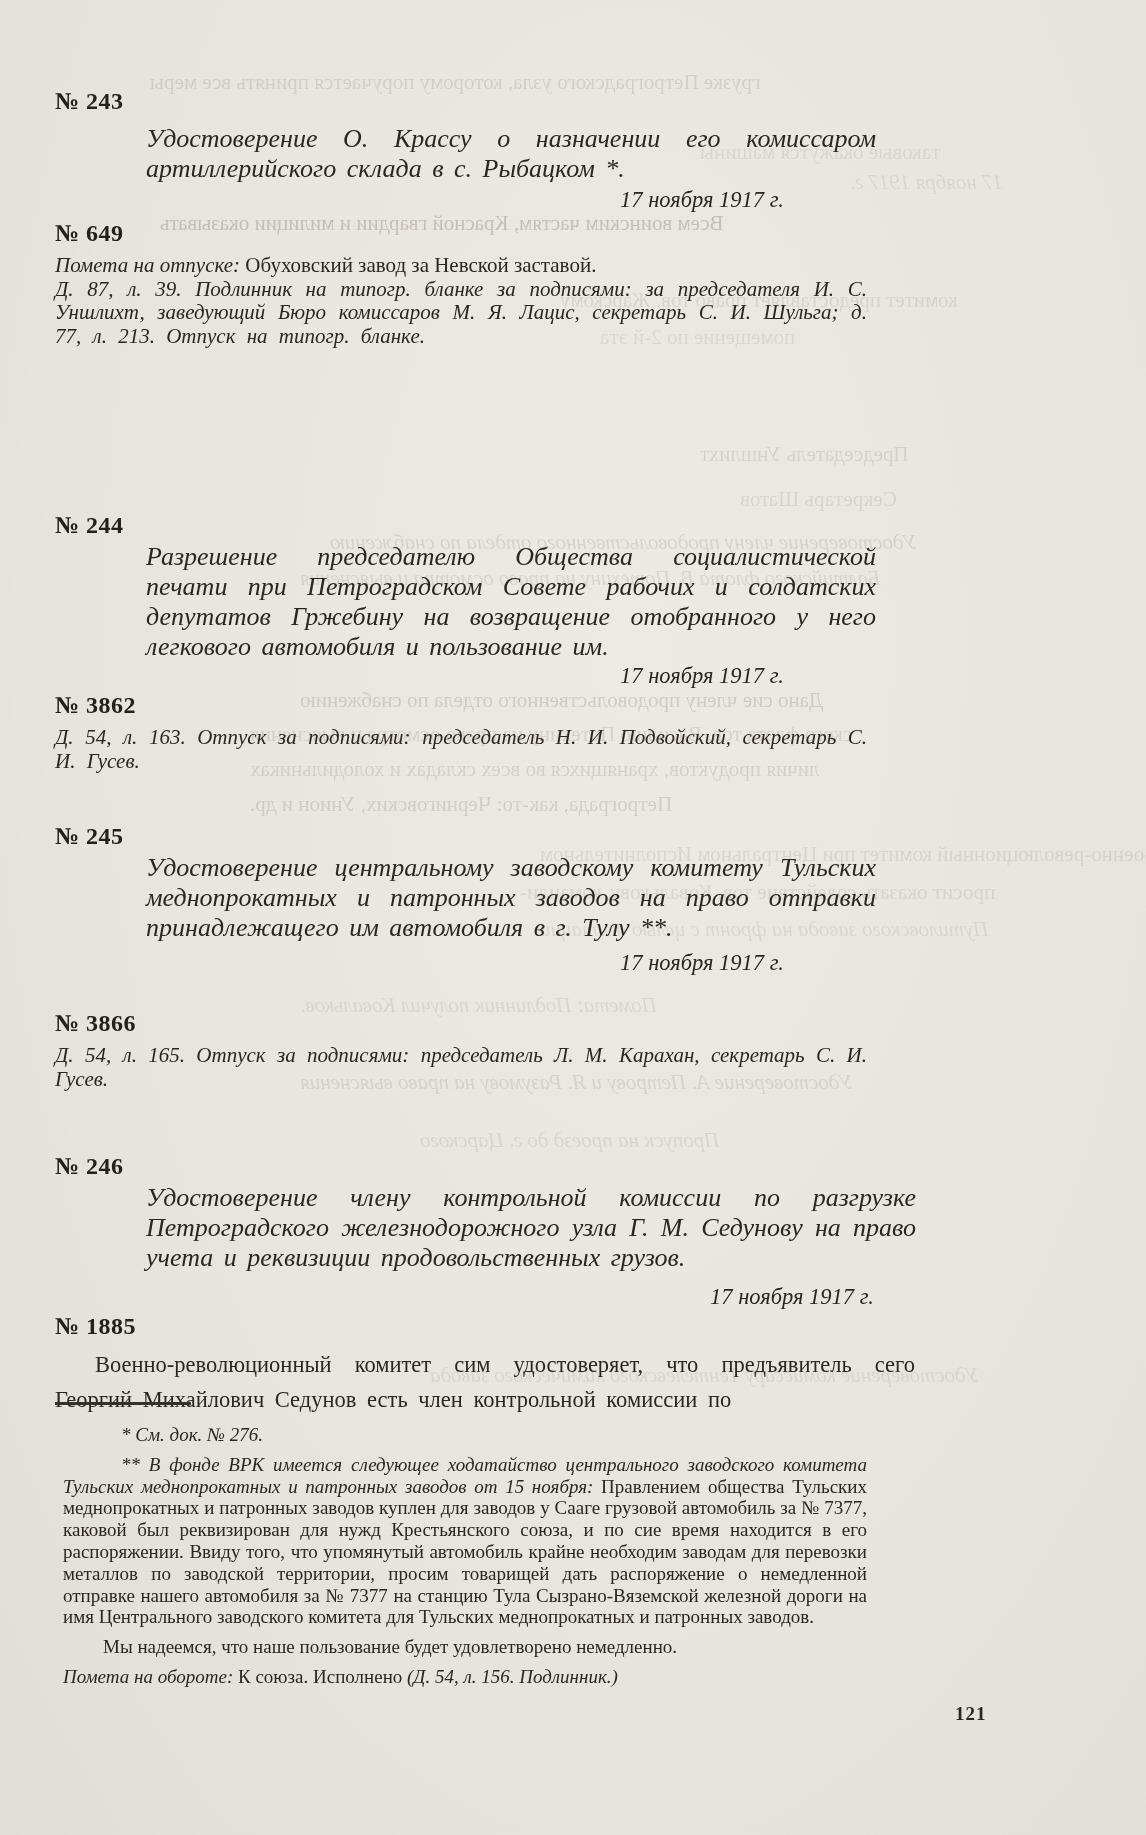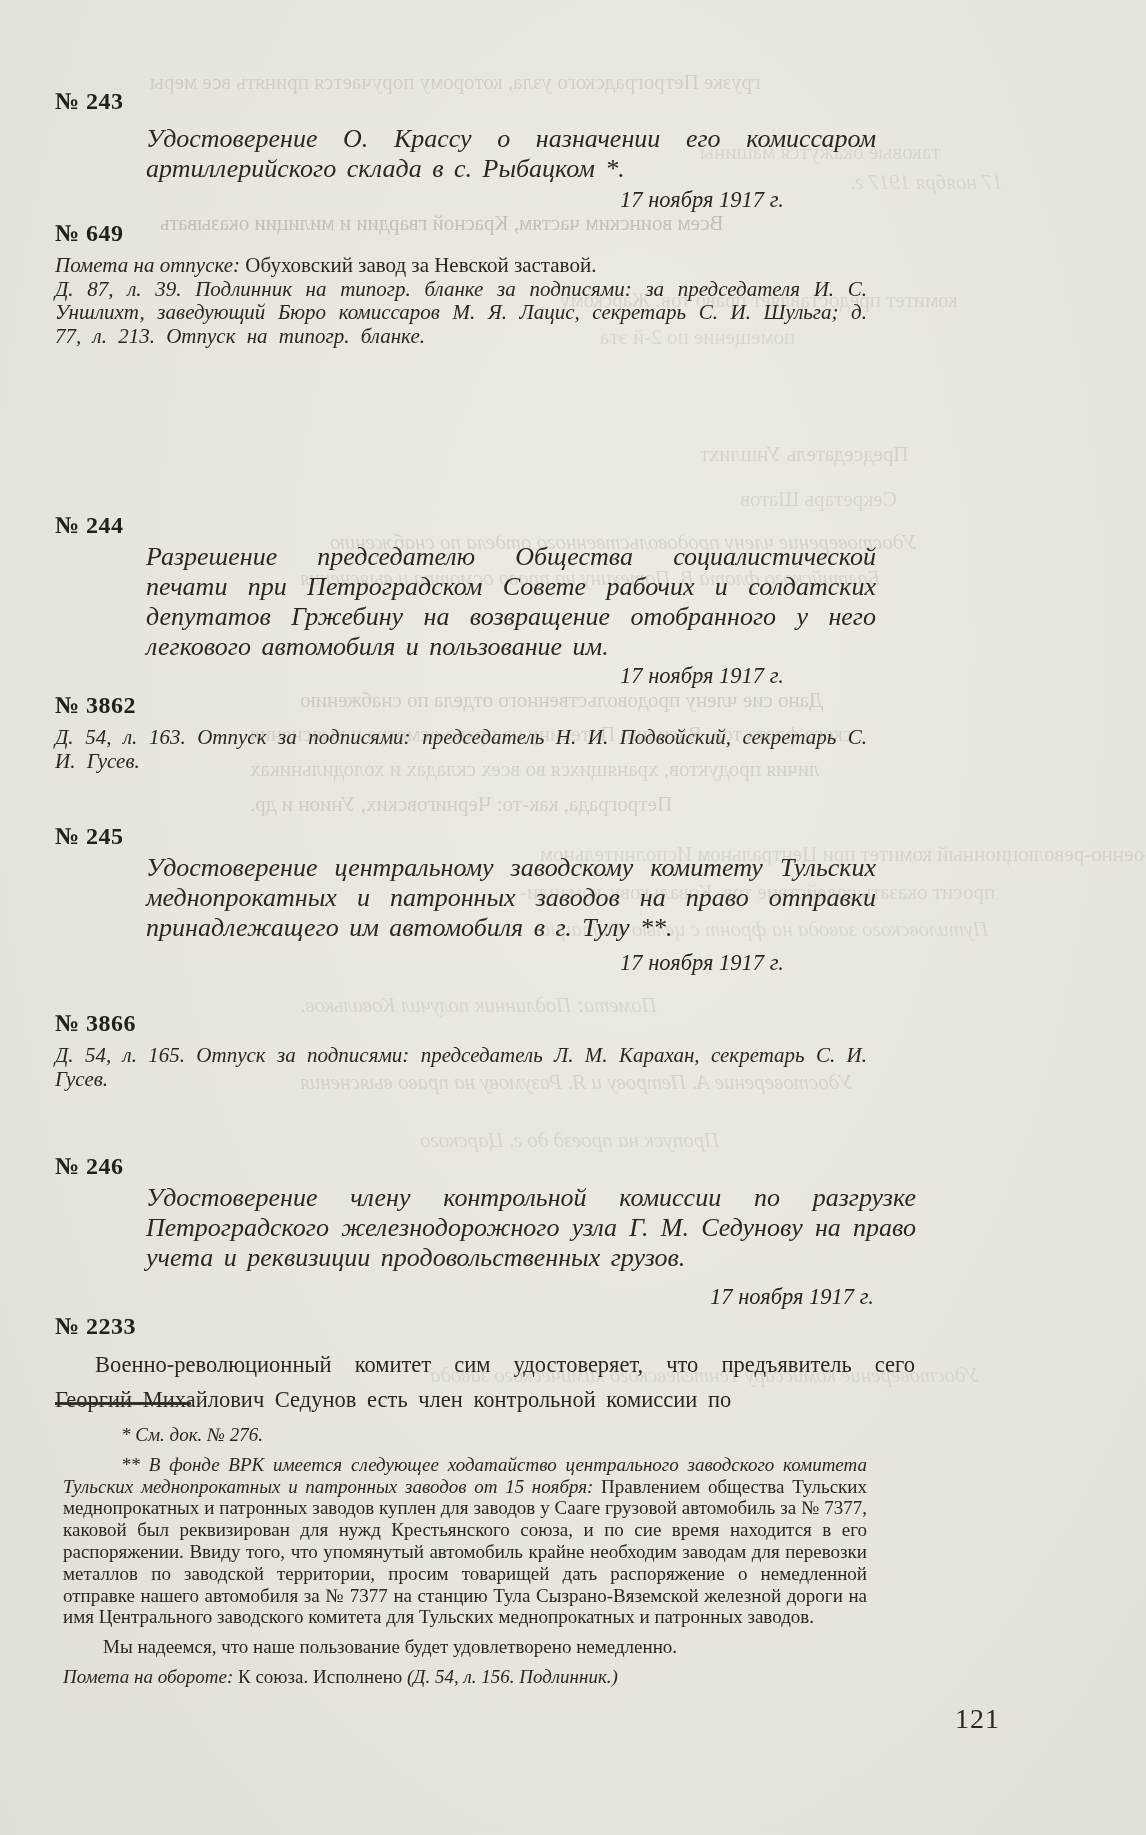--- a/index.html
+++ b/index.html
@@ -64,21 +64,21 @@
   .footnotes{
     position:absolute;left:55px;top:1416px;width:820px;
     font-size:19px;line-height:21.8px;
     text-align:justify;text-align-last:left;
   }
   .footnotes p{margin:8px;}
   .fn-ind{text-indent:58px;}
   .fn-ind2{text-indent:40px;}
   .pageno{
     position:absolute;left:955px;top:1703px;
-    font-weight:normal;font-size:28px;letter-spacing:1px;text-align:right;
+    font-weight:bold;font-size:19px;letter-spacing:1px;text-align:right;
   }
 </style>
 </head>
 <body>
 
 <div class="page">
 
   <div class="ghost-layer">
     <span class="g" style="top:70px;left:150px;opacity:.18">грузке Петроградского узла, которому поручается принять все меры</span>
     <span class="g" style="top:140px;left:700px;opacity:.13">таковые окажутся машины</span>
@@ -131,21 +131,21 @@
     <div class="docno" style="top:1010px">№ 3866</div>
     <div class="body-block" style="top:1044px">
       <p class="loose"><span class="it">Д. 54, л. 165. Отпуск за подписями: председатель Л. М. Карахан, секретарь С. И. Гусев.</span></p>
     </div>
   </section>
 
   <section>
     <div class="docno" style="top:1153px">№ 246</div>
     <div class="heading h-wide" style="top:1183px">Удостоверение члену контрольной комиссии по разгрузке Петроградского железнодорожного узла Г. М. Седунову на право учета и реквизиции продовольственных грузов.</div>
     <div class="date" style="top:1284px;left:710px">17 ноября 1917 г.</div>
-    <div class="docno" style="top:1313px">№ 2233</div>
+    <div class="docno" style="top:1313px">№ 1885</div>
     <div class="body-block b246" style="top:1347px">
       <p><span class="rm">Военно-революционный комитет сим удостоверяет, что предъявитель сего Георгий Михайлович Седунов есть член контрольной комиссии по</span></p>
     </div>
   </section>
 
   <div class="rule"></div>
   <div class="footnotes">
     <p class="fn-ind"><span class="it">* См. док. № 276.</span></p>
     <p class="fn-ind"><span class="it">** В фонде ВРК имеется следующее ходатайство центрального заводского комитета Тульских меднопрокатных и патронных заводов от 15 ноября: </span><span class="rm">Правлением общества Тульских меднопрокатных и патронных заводов куплен для заводов у Сааге грузовой автомобиль за № 7377, каковой был реквизирован для нужд Крестьянского союза, и по сие время находится в его распоряжении. Ввиду того, что упомянутый автомобиль крайне необходим заводам для перевозки металлов по заводской территории, просим товарищей дать распоряжение о немедленной отправке нашего автомобиля за № 7377 на станцию Тула Сызрано-Вяземской железной дороги на имя Центрального заводского комитета для Тульских меднопрокатных и патронных заводов.</span></p>
     <p class="fn-ind2"><span class="rm">Мы надеемся, что наше пользование будет удовлетворено немедленно.</span></p>

